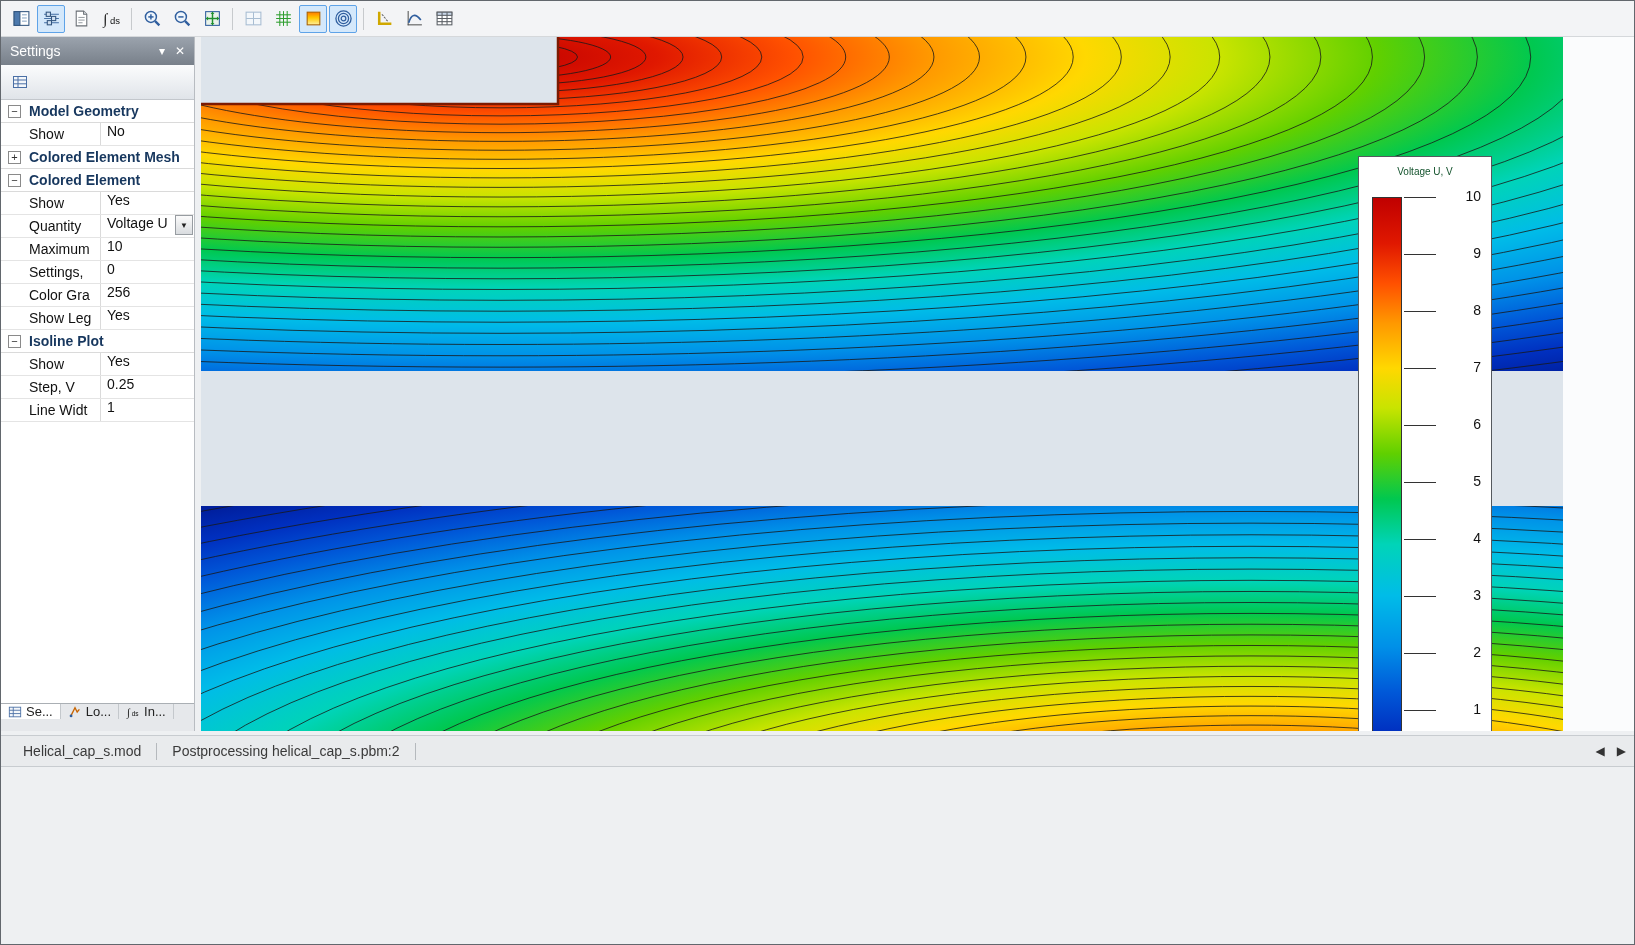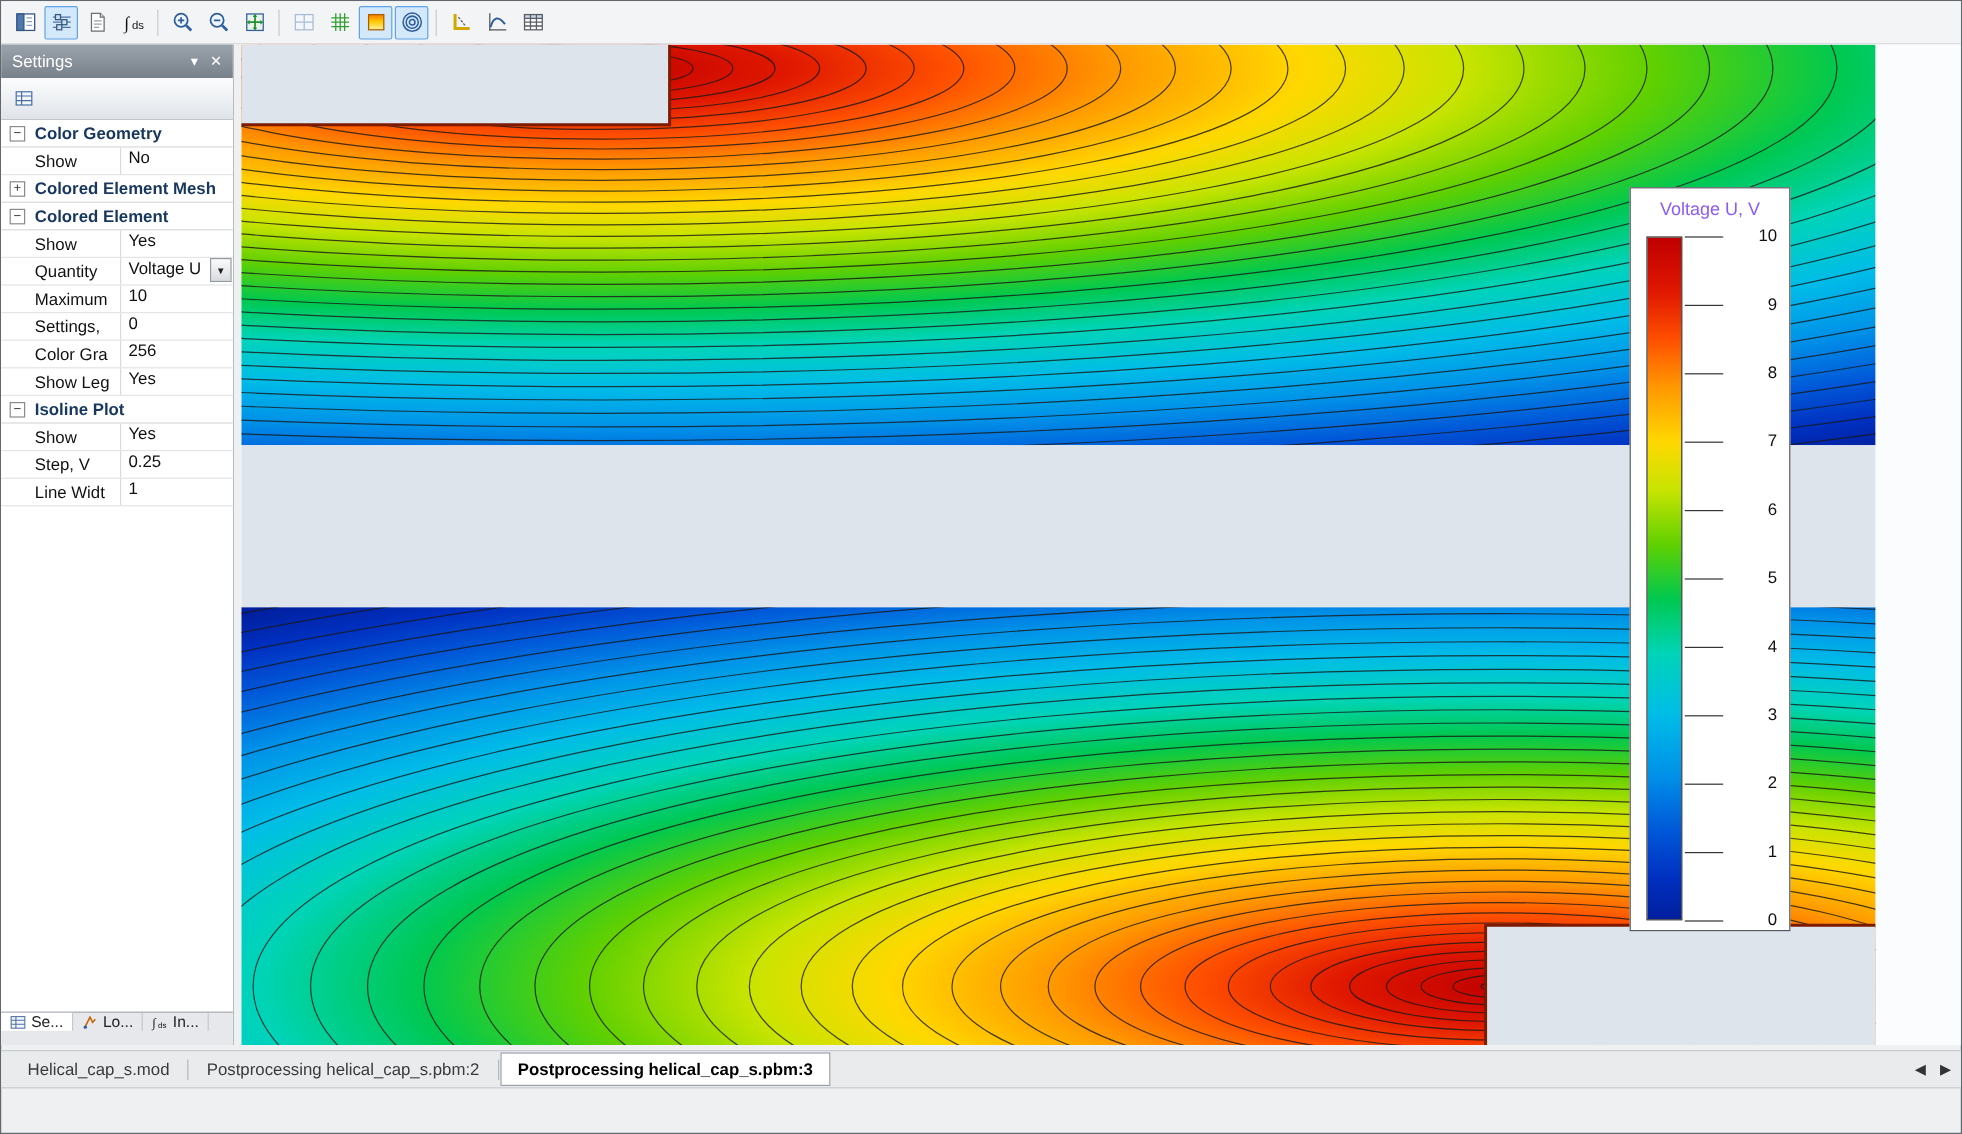--- a/index.html
+++ b/index.html
@@ -8,21 +8,21 @@
   .window{width:1635px;height:945px;border:1px solid #62676d;background:#eef0f2;position:relative}
 
   
   .toolbar{height:36px;background:#f3f4f6;border-bottom:1px solid #d5d8db;display:flex;align-items:center;padding:0 6px;gap:2px}
   .tb-btn{width:28px;height:28px;display:flex;align-items:center;justify-content:center;border:1px solid transparent;border-radius:2px;cursor:default}
   .tb-btn svg{width:19px;height:19px}
   .tb-btn.pressed{border-color:#5ea3e8;background:#d4e8fb}
   .tb-sep{width:1px;height:22px;background:#c7cacd;margin:0 4px}
 
   
-  .main{display:flex;height:834px}
+  .main{display:flex;height:694px}
   .settings-panel{width:194px;display:flex;flex-direction:column;background:#fff;border-right:1px solid #b8bcc1}
   .panel-header{height:28px;background:linear-gradient(#9ba3ad,#78808a);color:#fff;display:flex;align-items:center;padding:0 9px;font-size:14px}
   .ph-icons{margin-left:auto;display:flex;gap:10px;font-size:12px}
   .ph-icons span{cursor:default}
   .panel-toolbar{height:35px;background:linear-gradient(#fbfcfd,#e0e4e9);border-bottom:1px solid #c3c7cc;display:flex;align-items:center;padding:0 8px}
   .pt-btn{width:22px;height:22px;display:flex;align-items:center;justify-content:center;border:1px solid transparent}
   .pt-btn svg{width:16px;height:16px}
 
   .prop-grid{flex:1;background:#fff;font-size:14px;color:#111;overflow:hidden}
   .pg-group{display:flex;align-items:center;height:23px;border-bottom:1px solid #dadada;padding-left:7px;gap:8px;font-weight:bold;color:#17375e;white-space:nowrap;overflow:hidden}
@@ -36,21 +36,21 @@
   .p-tab{display:flex;align-items:center;gap:4px;padding:0 7px;font-size:13px;color:#222;border-right:1px solid #c4c8cc}
   .p-tab svg{width:14px;height:14px;flex:none}
   .p-tab.active{background:#fff}
 
   .gap{width:6px;background:#eef0f2}
   .plot-wrap{flex:1;position:relative;background:#fbfcfd;overflow:hidden}
   svg.field{position:absolute;left:0;top:0}
 
   
   .legend{position:absolute;left:1157px;top:119px;width:134px;height:620px;background:#fff;border:1px solid #55595e;z-index:5}
-  .legend-title{text-align:center;font-size:15px;color:#8b5cf6;margin-top:9px;white-space:nowrap}
+  .legend-title{text-align:center;font-size:10px;color:#14532d;margin-top:9px;white-space:nowrap}
   .legend-bar{position:absolute;left:13px;top:40px;width:30px;height:570px;border:1px solid #333}
   .legend-ticks{position:absolute;left:45px;top:40px;right:6px;height:570px}
   .lg-line{position:absolute;left:0;width:32px;height:1px;background:#333}
   .lg-lab{position:absolute;right:4px;font-size:14px;color:#111}
 
   
   .bottom-bar{height:32px;margin-top:4px;background:#e9ebed;border-top:1px solid #c8ccd0;border-bottom:1px solid #c8ccd0;display:flex;align-items:center;padding:0 8px;position:relative}
   .bt-tabs{display:flex;align-items:center;height:100%}
   .b-tab{padding:5px 14px;font-size:14px;color:#3a3a3a;white-space:nowrap}
   .b-tab.active{background:#fff;border:1px solid #9aa0a6;font-weight:bold;color:#000}
@@ -218,21 +218,21 @@
               <rect x="1.5" y="2.5" width="13" height="11" fill="#f4f7fa" stroke="#4a6fa5"></rect>
               <line x1="6" y1="2.5" x2="6" y2="13.5" stroke="#4a6fa5"></line>
               <line x1="1.5" y1="6" x2="14.5" y2="6" stroke="#4a6fa5"></line>
               <line x1="1.5" y1="9.8" x2="14.5" y2="9.8" stroke="#4a6fa5"></line>
             </svg>
           </span>
       </div>
       <div class="prop-grid" id="prop-grid">
           <div class="pg-group">
             <span class="pg-expand">−</span>
-            <span>Color Geometry</span>
+            <span>Model Geometry</span>
           </div>
           <div class="pg-row">
             <div class="pg-label">Show</div>
             <div class="pg-value">
               <span>No</span>
             </div>
           </div>
           <div class="pg-group">
             <span class="pg-expand">+</span>
             <span>Colored Element Mesh</span>
@@ -518,21 +518,20 @@
       </div>
     </div>
   </div>
 
   <div class="bottom-bar">
     <div class="bt-tabs" id="bottom-tabs">
         <div class="b-tab">Helical_cap_s.mod</div>
         <div class="bt-sep"></div>
         <div class="b-tab">Postprocessing helical_cap_s.pbm:2</div>
         <div class="bt-sep"></div>
-        <div class="b-tab active">Postprocessing helical_cap_s.pbm:3</div>
       </div>
     <div class="bt-nav">
       <span>◀</span>
       <span>▶</span>
     </div>
   </div>
 
 </div>
 
 </body></html>

